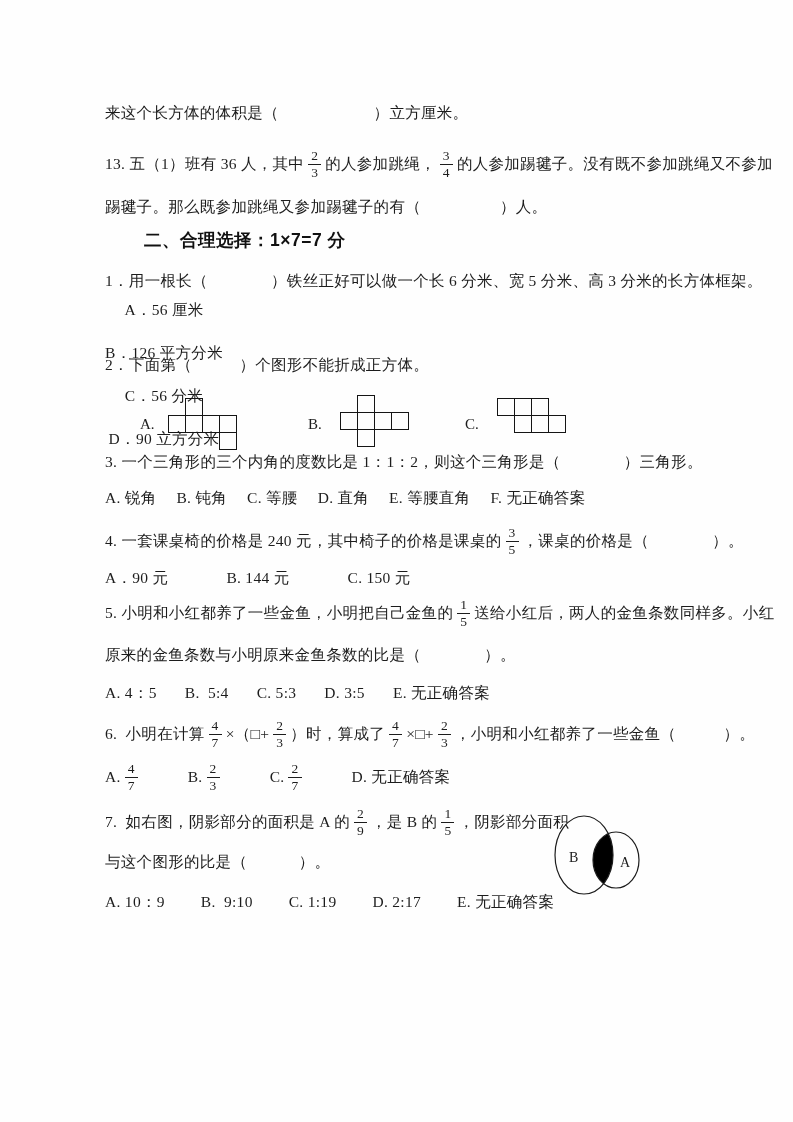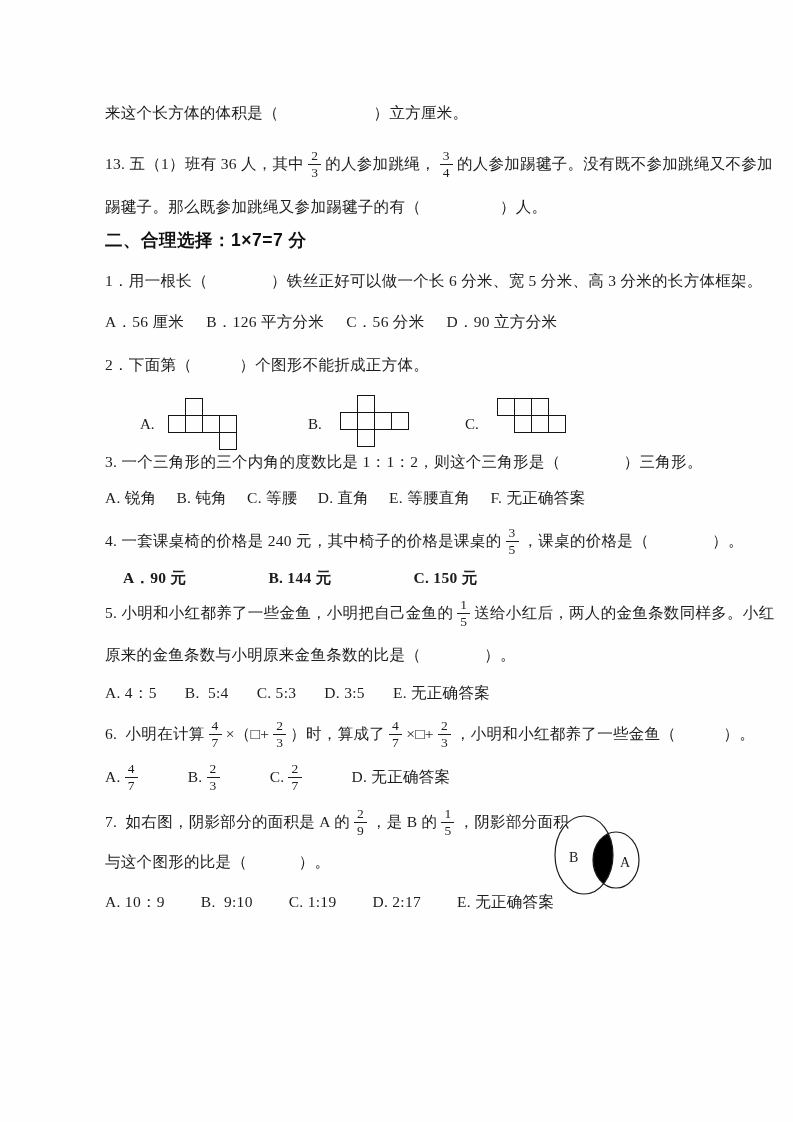--- a/index.html
+++ b/index.html
@@ -8,26 +8,26 @@
     font-family:"Liberation Serif","DejaVu Serif",serif;
     color:#1c1c1c; overflow:hidden;
   }
   .line {
     position:absolute; left:105px; height:44px;
     display:flex; align-items:center;
     white-space:pre; font-size:15.5px; letter-spacing:0.3px;
   }
   .sec-header {
     font-family:"Liberation Sans","DejaVu Sans",sans-serif;
-    font-weight:bold; font-size:17.5px; letter-spacing:0.5px; color:#111;
-  }
-  .opts { gap:22px; }
+    font-weight:bold; font-size:17.5px; letter-spacing:0.5px; color:#111;margin-left:39px;
+  }
+  .opts { gap:22px;flex-direction:column; }
   .opts3 { gap:28px; }
   .opts6 { gap:20px; }
-  .optsq4 { left:123px; gap:82px;font-weight:bold; }
+  .optsq4 { left:105px; gap:58px; }
   .optsq6 { gap:46px; }
   .optsq7 { gap:36px;justify-content:flex-end; }
   .frac {
     display:inline-flex; flex-direction:column; align-items:center;
     line-height:1.15; font-size:13.5px; margin:0 4px; white-space:normal;
   }
   .frac .fnum { padding:0 3px; border-bottom:1.2px solid #1c1c1c; }
   .frac .fden { padding:0 3px; }
   .figures { position:absolute; left:0; top:390px; width:793px; height:64px; }
   .fig-label { position:absolute; font-size:15px; }

